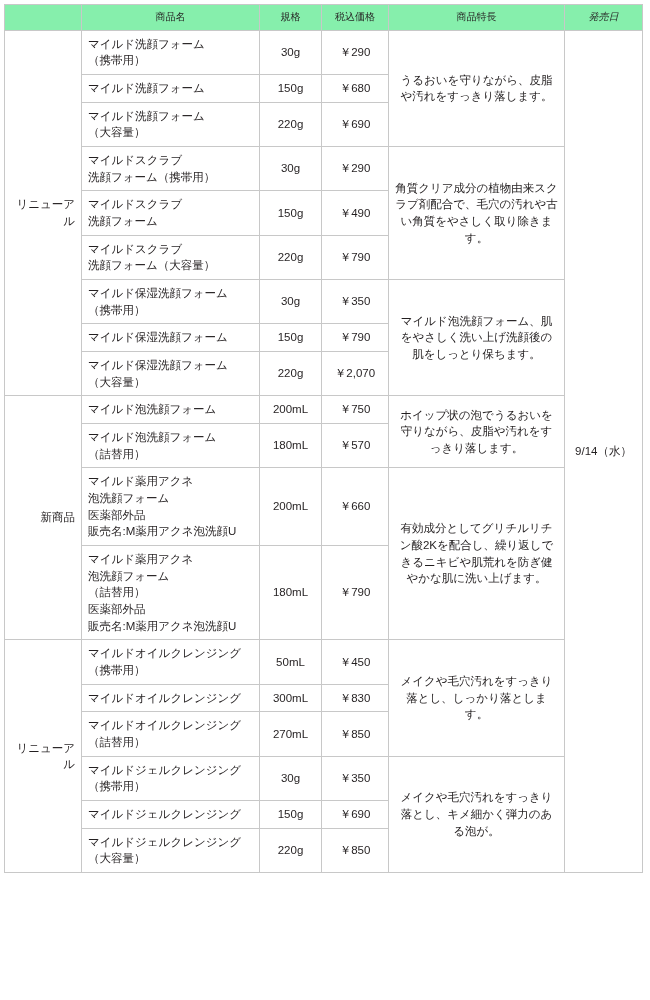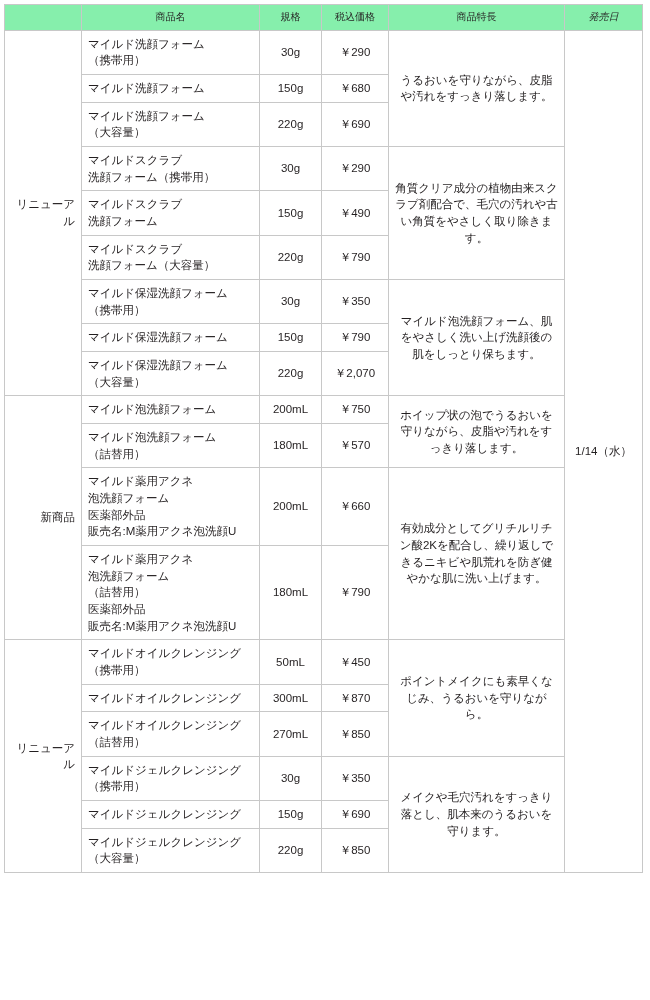--- a/index.html
+++ b/index.html
@@ -107,21 +107,21 @@
   </thead>
   <tbody>
 
     <tr class="first-body-row">
       <td class="category-cell" rowspan="9">リニューアル</td>
       <td class="name-cell" style="white-space: pre-line;">マイルド洗顔フォーム
 （携帯用）</td>
       <td class="spec-cell">30g</td>
       <td class="price-cell">￥290</td>
       <td class="feature-cell" rowspan="3">うるおいを守りながら、皮脂や汚れをすっきり落します。</td>
-      <td class="date-cell" rowspan="19">1/14（水）</td>
+      <td class="date-cell" rowspan="19">9/14（水）</td>
     </tr>
     <tr>
       <td class="name-cell" style="white-space: pre-line;">マイルド洗顔フォーム</td>
       <td class="spec-cell">150g</td>
       <td class="price-cell">￥680</td>
     </tr>
     <tr>
       <td class="name-cell" style="white-space: pre-line;">マイルド洗顔フォーム
 （大容量）</td>
       <td class="spec-cell">220g</td>
@@ -198,39 +198,39 @@
       <td class="spec-cell">180mL</td>
       <td class="price-cell">￥790</td>
     </tr>
 
     <tr class="group-top">
       <td class="category-cell" rowspan="6">リニューアル</td>
       <td class="name-cell" style="white-space: pre-line;">マイルドオイルクレンジング
 （携帯用）</td>
       <td class="spec-cell">50mL</td>
       <td class="price-cell">￥450</td>
-      <td class="feature-cell" rowspan="3">ポイントメイクにも素早くなじみ、うるおいを守りながら。</td>
+      <td class="feature-cell" rowspan="3">メイクや毛穴汚れをすっきり落とし、しっかり落とします。</td>
     </tr>
     <tr>
       <td class="name-cell" style="white-space: pre-line;">マイルドオイルクレンジング</td>
       <td class="spec-cell">300mL</td>
-      <td class="price-cell">￥870</td>
+      <td class="price-cell">￥830</td>
     </tr>
     <tr>
       <td class="name-cell" style="white-space: pre-line;">マイルドオイルクレンジング
 （詰替用）</td>
       <td class="spec-cell">270mL</td>
       <td class="price-cell">￥850</td>
     </tr>
     <tr>
       <td class="name-cell" style="white-space: pre-line;">マイルドジェルクレンジング
 （携帯用）</td>
       <td class="spec-cell">30g</td>
       <td class="price-cell">￥350</td>
-      <td class="feature-cell" rowspan="3">メイクや毛穴汚れをすっきり落とし、肌本来のうるおいを守ります。</td>
+      <td class="feature-cell" rowspan="3">メイクや毛穴汚れをすっきり落とし、キメ細かく弾力のある泡が。</td>
     </tr>
     <tr>
       <td class="name-cell" style="white-space: pre-line;">マイルドジェルクレンジング</td>
       <td class="spec-cell">150g</td>
       <td class="price-cell">￥690</td>
     </tr>
     <tr>
       <td class="name-cell" style="white-space: pre-line;">マイルドジェルクレンジング
 （大容量）</td>
       <td class="spec-cell">220g</td>

